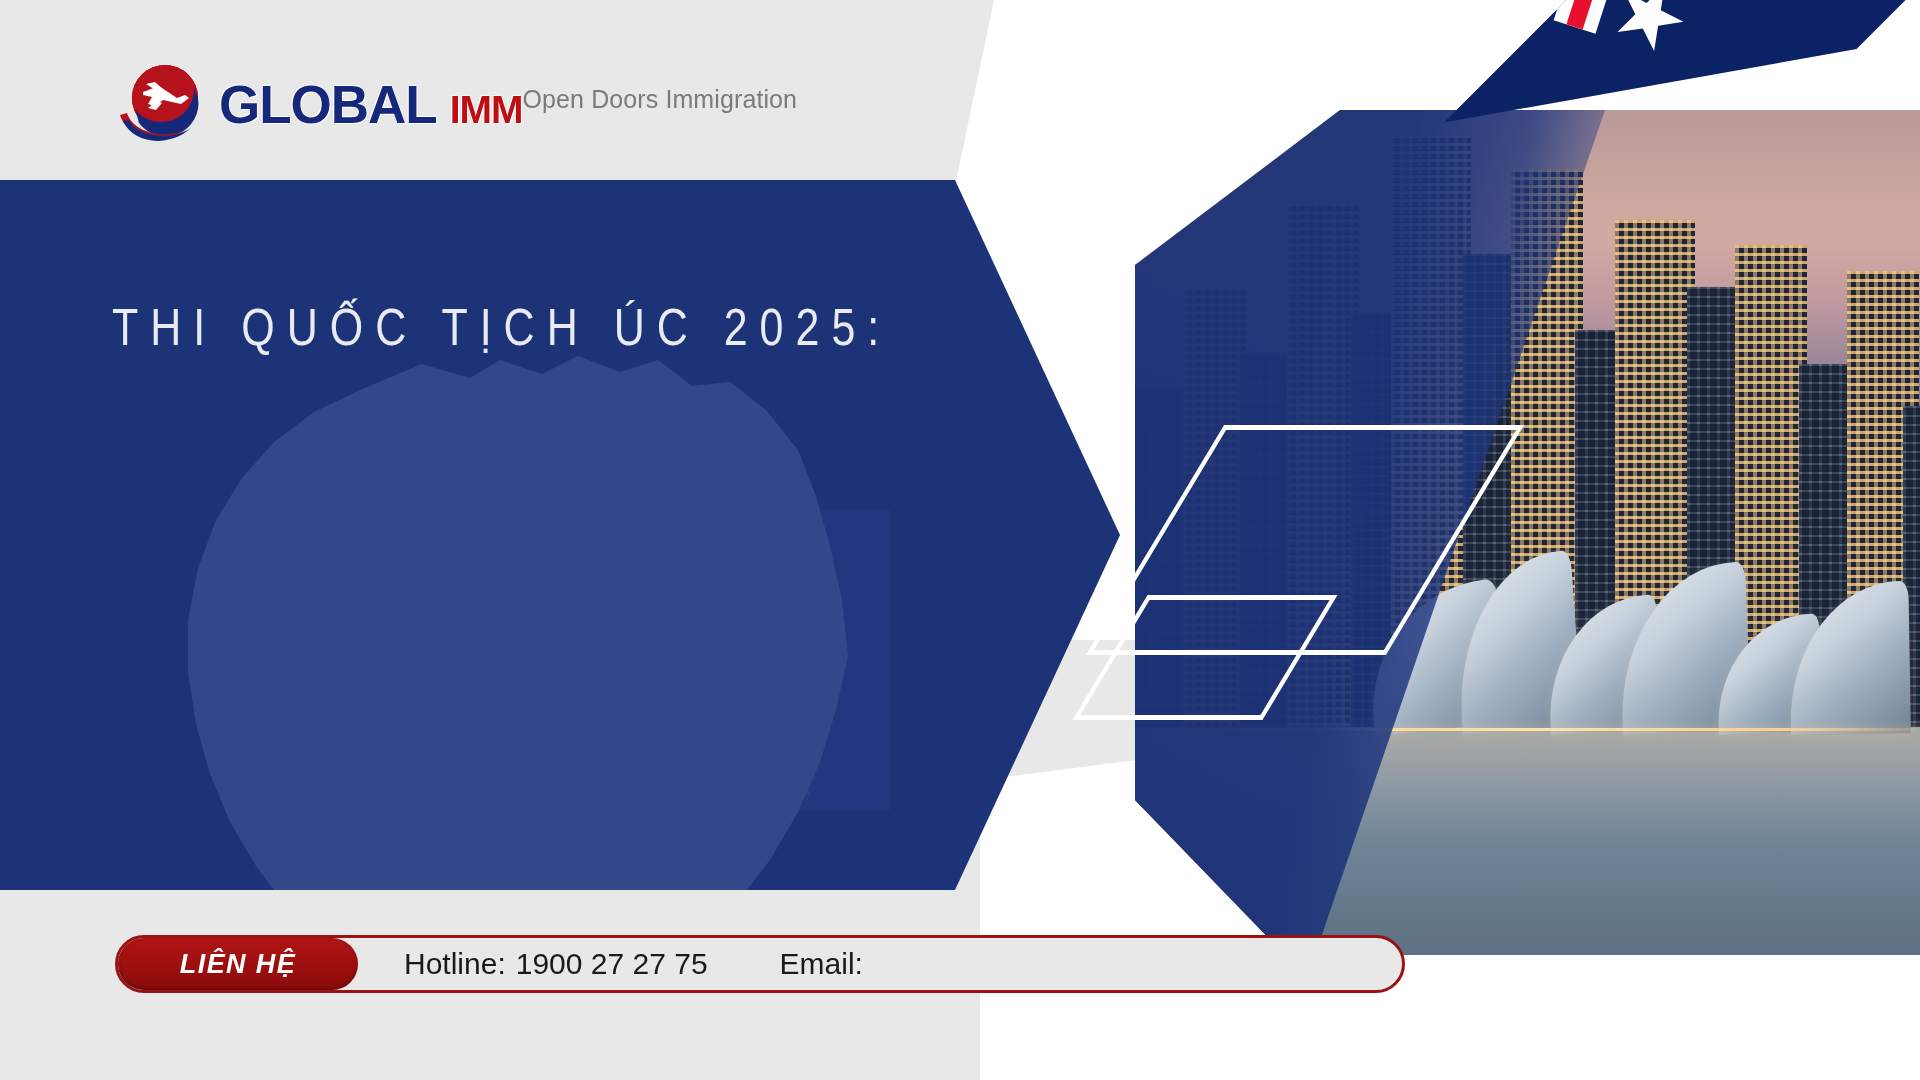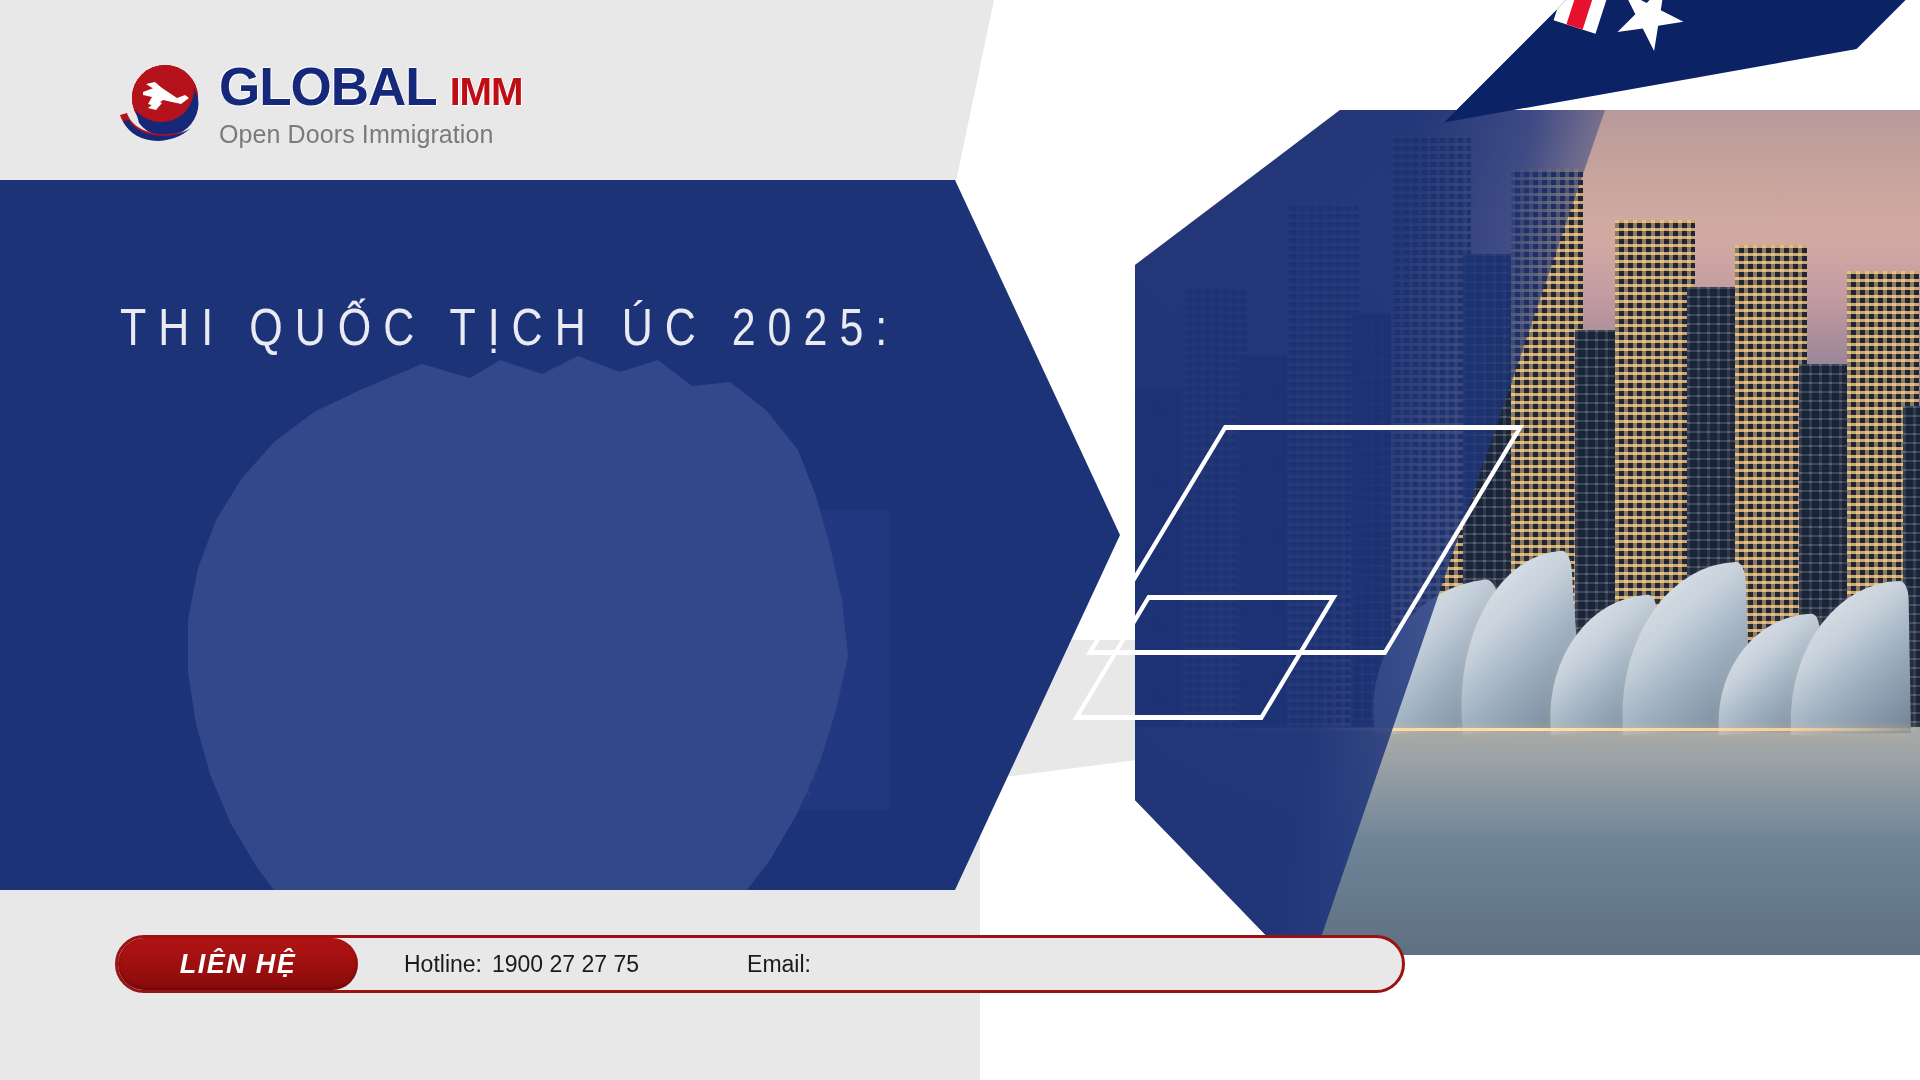--- a/index.html
+++ b/index.html
@@ -109,21 +109,21 @@
     left:30px; top:120px; width:880px; height:860px;
     opacity:1;
   }
   
   .flag-wm{
     position:absolute; left:330px; top:330px; width:560px; height:300px;
     opacity:.30; z-index:1;
   }
 
   
-  .copy{ position:absolute; z-index:8; left:120px; top:300px; width:1000px; }
+  .copy{ position:absolute; z-index:8; left:112px; top:300px; width:1000px; }
   .kicker{
     font-family:"Liberation Sans", sans-serif;
     font-size:43px; line-height:1.05; letter-spacing:12px;
     color:#e9eaf2; font-weight:400;
     transform:scaleY(1.22); transform-origin:left top;
     white-space:nowrap;
   }
   .headline{
     margin-top:48px;
     font-family:"Liberation Sans Narrow","Liberation Sans", sans-serif;
@@ -146,36 +146,36 @@
   }
   .lienhe{
     height:100%; min-width:240px; padding:0 34px;
     background:linear-gradient(180deg,#b01414 0%, #9d0f0f 55%, #8a0b0b 100%);
     border-radius:29px;
     display:flex; align-items:center; justify-content:center;
     color:#fff; font-weight:700; font-size:27px; letter-spacing:1.4px;
     box-shadow:inset 0 -2px 4px rgba(0,0,0,.25);
     font-style:italic;
   }
-  .cinfo{ display:flex; align-items:center; font-size:23px; color:#1a1a1a; }
+  .cinfo{ display:flex; align-items:center; font-size:30px; color:#1a1a1a; }
   .cinfo.hot{ margin-left:46px; }
-  .cinfo.mail{ margin-left:108px;flex-direction:column; }
+  .cinfo.mail{ margin-left:72px;flex-direction:column; }
   .cinfo .lbl{ font-weight:400; }
   .cinfo .val{ font-weight:400; margin-left:10px; }
 
   
   .ribbon{
     position:absolute; z-index:12; right:-10px; top:-10px;
     width:620px; height:420px; overflow:hidden; pointer-events:none;
   }
 
   
   .logo{ position:absolute; z-index:14; left:115px; top:58px; display:flex; align-items:center; }
   .logo-mark{ width:92px; height:92px; position:relative; margin-right:12px; }
-  .logo-text{ display:flex; flex-direction:column; }
+  .logo-text{ display:flex; flex-direction:row; }
   .logo-row{ display:flex; align-items:baseline; line-height:1; }
   .logo-g{
     font-size:53px; font-weight:700; color:#16287a; letter-spacing:-1px;
     text-shadow:1px 1px 0 #fff, -1px -1px 0 #fff;
   }
   .logo-i{
     font-size:39px; font-weight:700; color:#bf0d14; letter-spacing:-1px; margin-left:13px;
     text-shadow:1px 1px 0 #fff, -1px -1px 0 #fff;
   }
   .logo-tag{

